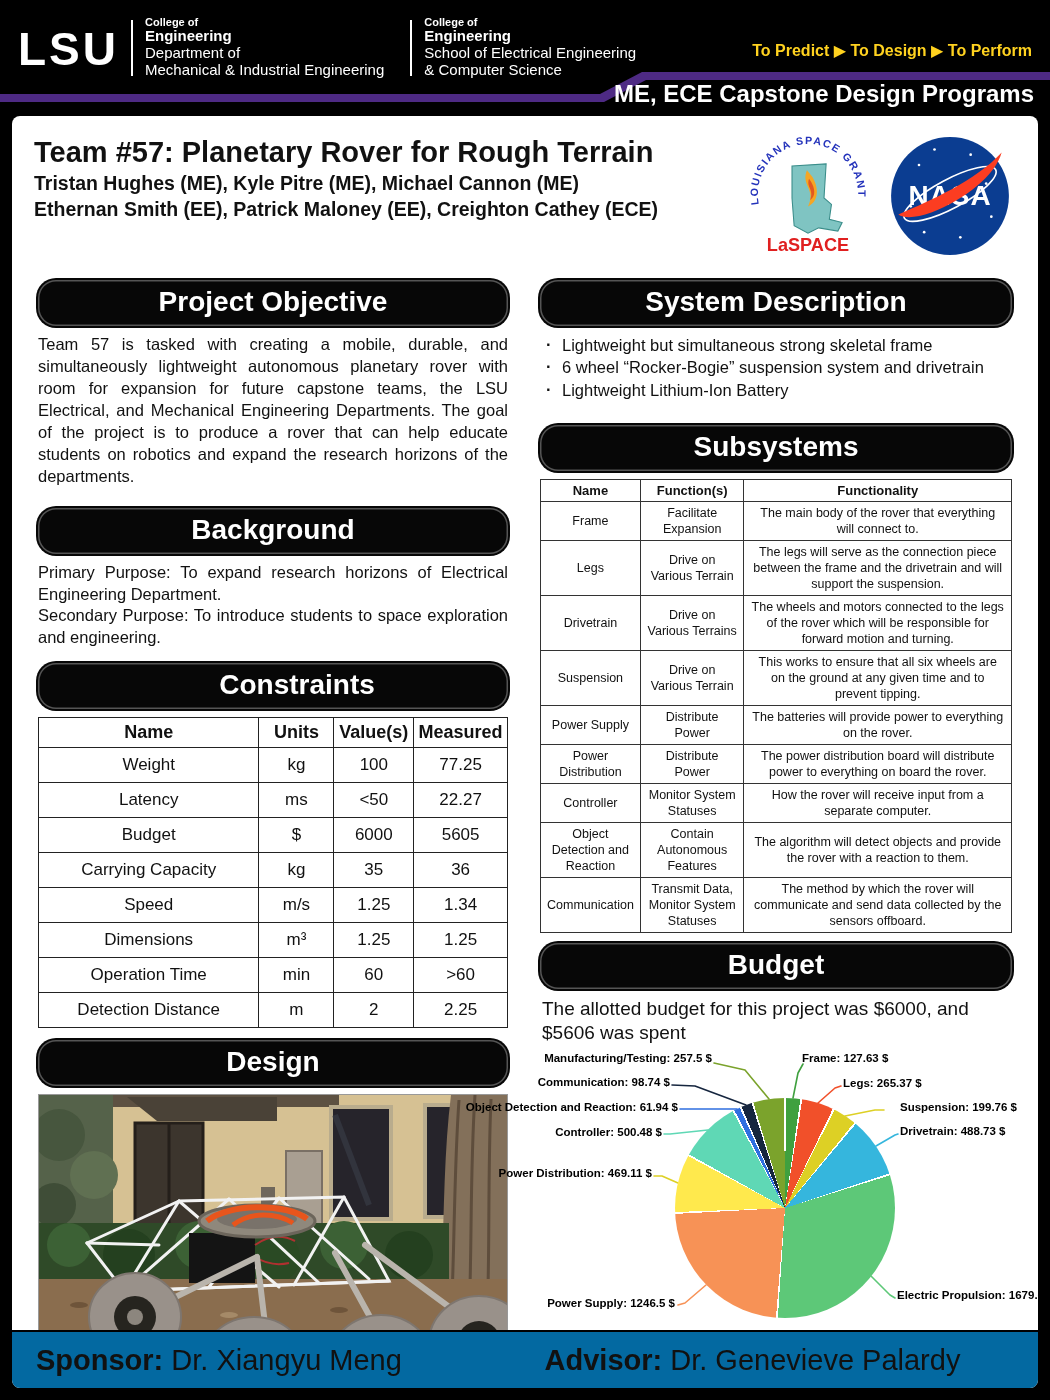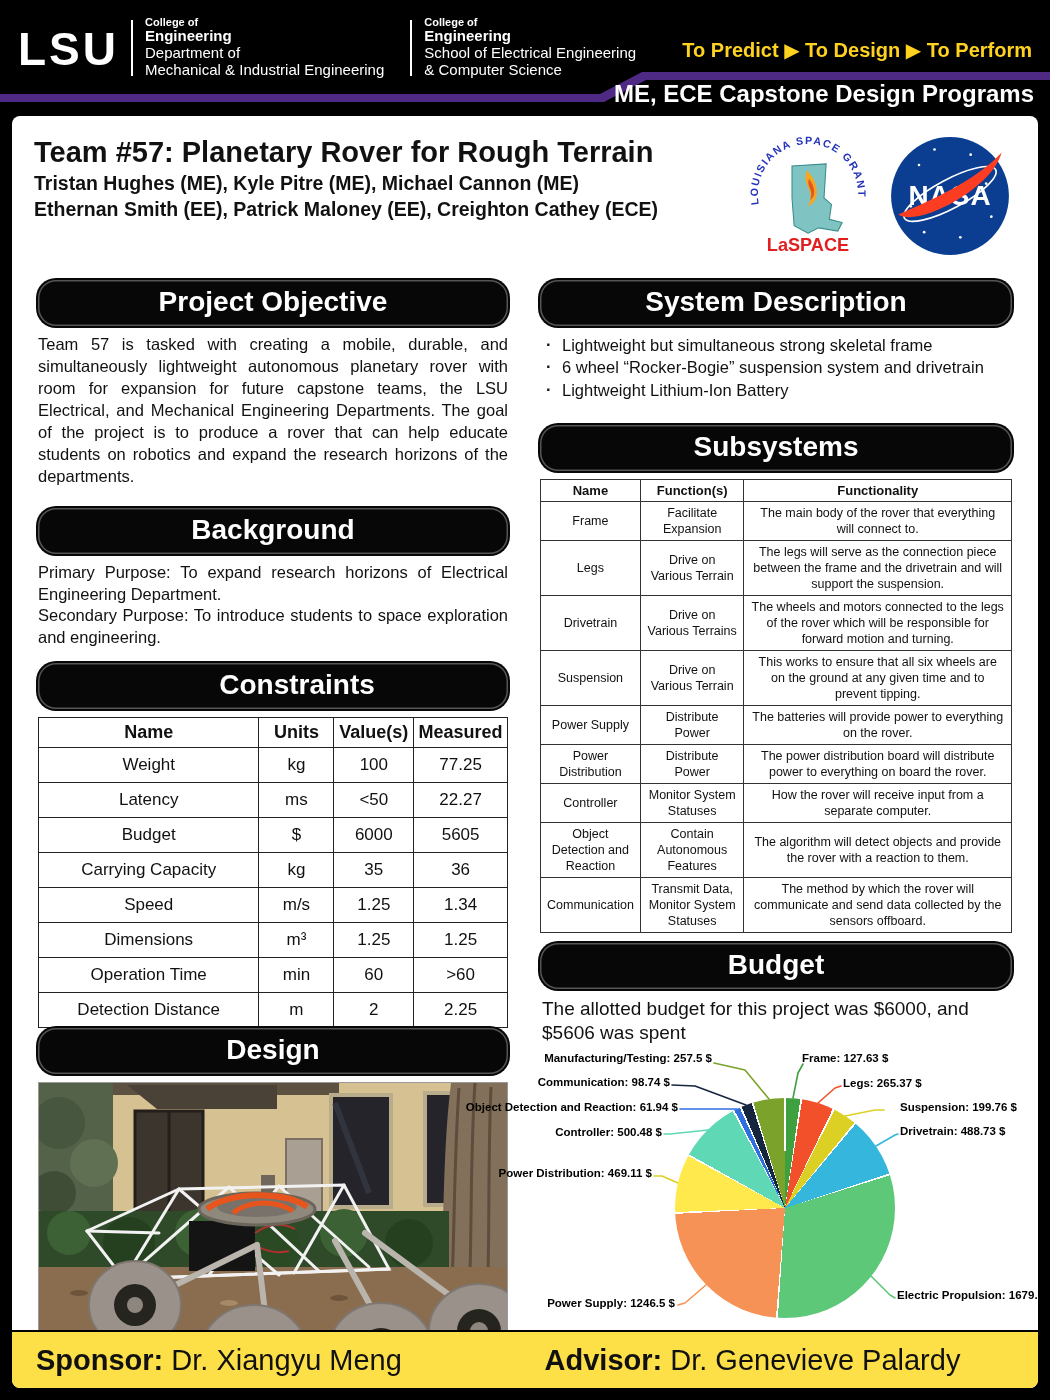--- a/index.html
+++ b/index.html
@@ -10,21 +10,21 @@
   }
   
   .header{position:relative;height:116px;background:#000;}
   .header-row{display:flex;align-items:center;padding:14px 18px 0 18px;}
   .lsu-wordmark{font-size:46px;font-weight:800;color:#fff;letter-spacing:3px;line-height:1;margin-top:6px;}
   .vdiv{width:2px;background:#fff;height:56px;margin:4px 12px 0 12px;}
   .college{color:#fff;line-height:1.12;margin-top:2px;}
   .college .sup{font-size:11px;font-weight:700;}
   .college .nm{font-size:15px;font-weight:700;}
   .college .s1,.college .s2{font-size:15px;font-weight:400;}
-  .motto{margin-left:auto;font-size:20px;font-weight:700;color:#ffd21f;padding-top:8px;white-space:nowrap;}
+  .motto{margin-left:auto;font-size:16px;font-weight:700;color:#ffd21f;padding-top:8px;white-space:nowrap;}
   .stripe-wrap{position:absolute;left:0;top:58px;width:1050px;height:58px;}
   .program-banner{position:absolute;right:16px;top:80px;font-size:24px;font-weight:700;color:#fff;white-space:nowrap;}
   
   .page{position:absolute;left:12px;right:12px;top:116px;bottom:12px;background:#fff;border-radius:8px;overflow:hidden;}
   
   .title-block{display:flex;padding:12px 18px 0 22px;}
   .title-texts{flex:1;}
   .poster-title{font-size:29px;font-weight:800;line-height:1.15;margin:8px 0 2px 0;}
   .authors{font-size:19.5px;font-weight:700;line-height:1.3;}
   .logo-row{display:flex;gap:16px;align-items:flex-start;padding:6px 8px 0 0;}
@@ -59,21 +59,21 @@
   table.subsystems td:nth-child(3){text-align:center;}
   
   .budget-text{font-size:19px;line-height:1.3;margin:4px 0 2px 2px;text-align:left;}
   .budget-chart{position:relative;width:470px;height:292px;margin-top:2px;}
   .pie{position:absolute;left:135px;top:50px;width:220px;height:220px;border-radius:50%;}
   .pie-label{position:absolute;font-size:11.5px;font-weight:700;white-space:nowrap;color:#000;}
   .leader-svg{position:absolute;left:0;top:0;}
   
   .rover-photo{display:block;margin-top:4px;border:1px solid #999;}
   
-  .footer{position:absolute;left:0;right:0;bottom:0;height:58px;background:#fde047;border-top:2px solid #000;
+  .footer{position:absolute;left:0;right:0;bottom:0;height:58px;background:#0369a1;border-top:2px solid #000;
     display:flex;align-items:center;padding:0 24px;box-sizing:border-box;}
   .footer .credit{font-size:29px;white-space:nowrap;}
   .footer .credit b{font-weight:800;}
   .footer .sponsor{width:52%;}
 </style>
 </head>
 <body>
 
 <div class="header">
   <div class="header-row">
@@ -210,21 +210,21 @@
             </tr>
             <tr>
               <td>Detection Distance</td>
               <td>m</td>
               <td>2</td>
               <td>2.25</td>
             </tr>
           </tbody>
         </table>
 
-      <div class="pill" style="margin-top:0;">Design</div>
+      <div class="pill" style="margin-top:12px;">Design</div>
 
       <svg class="rover-photo" width="468" height="348" viewBox="0 0 468 348">
 
         <rect x="0" y="0" width="468" height="172" fill="#d6c193"></rect>
         <polygon points="0,0 300,0 300,12 0,12" fill="#5d5142"></polygon>
         <polygon points="88,2 238,2 238,26 118,26" fill="#4a4237"></polygon>
 
         <rect x="0" y="0" width="74" height="150" fill="#55624a"></rect>
         <circle cx="20" cy="40" r="26" fill="#47563e"></circle>
           <circle cx="55" cy="80" r="24" fill="#607052"></circle>

